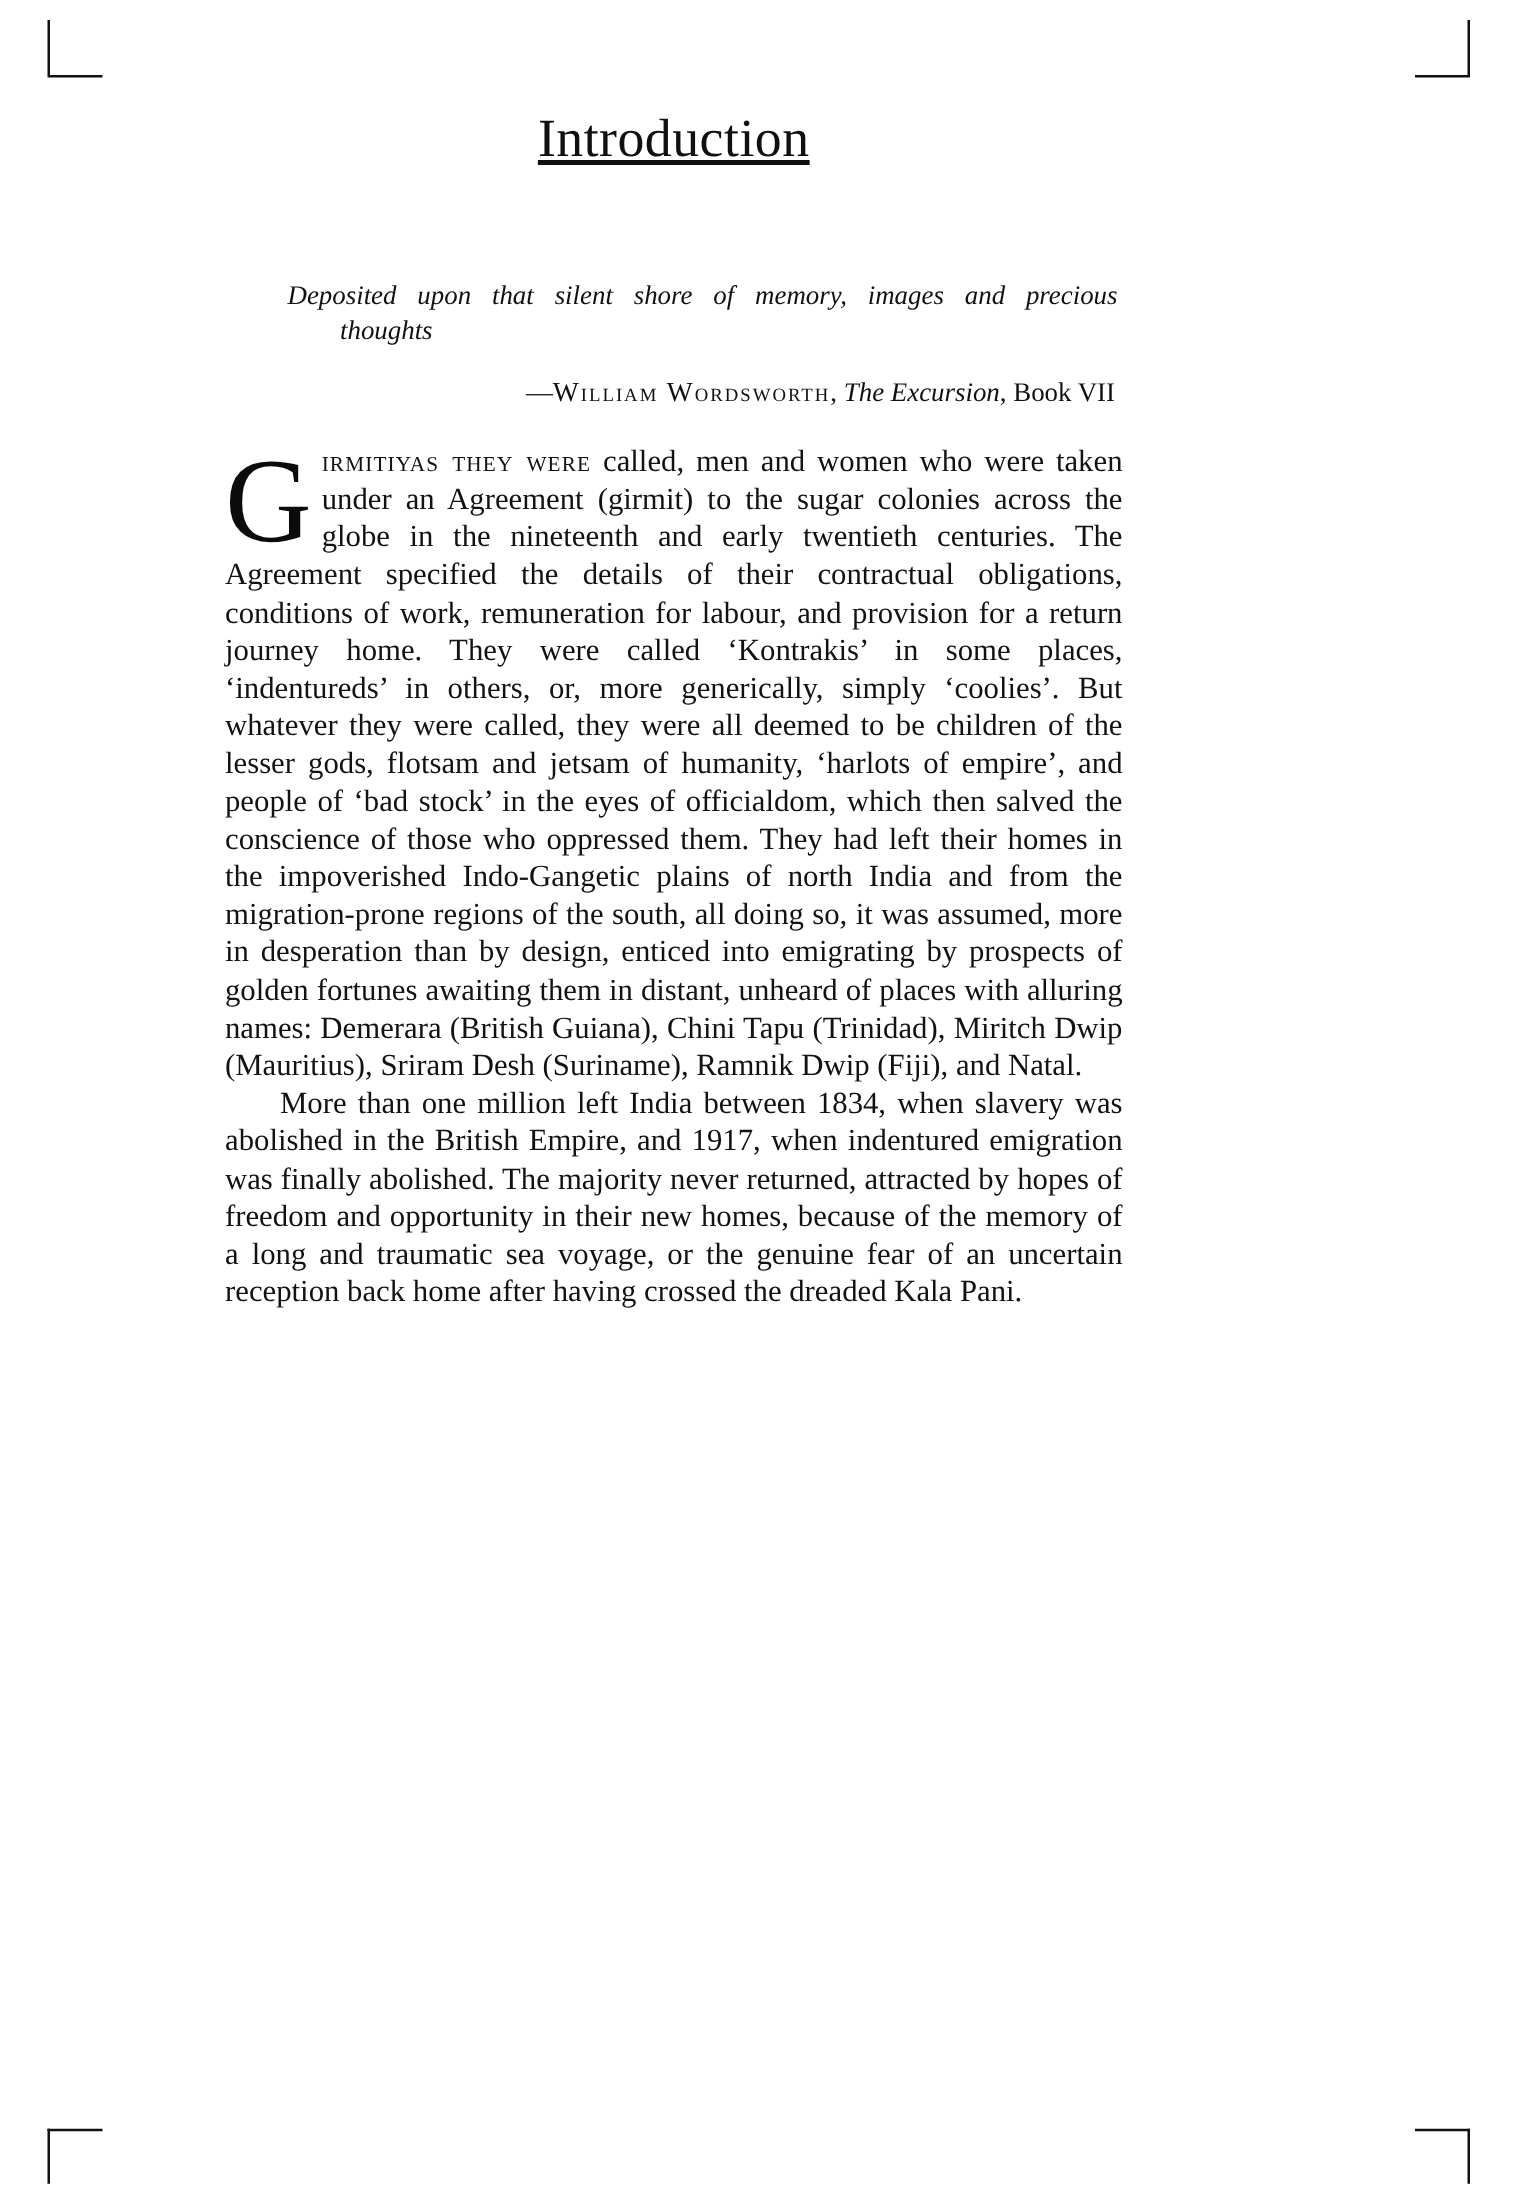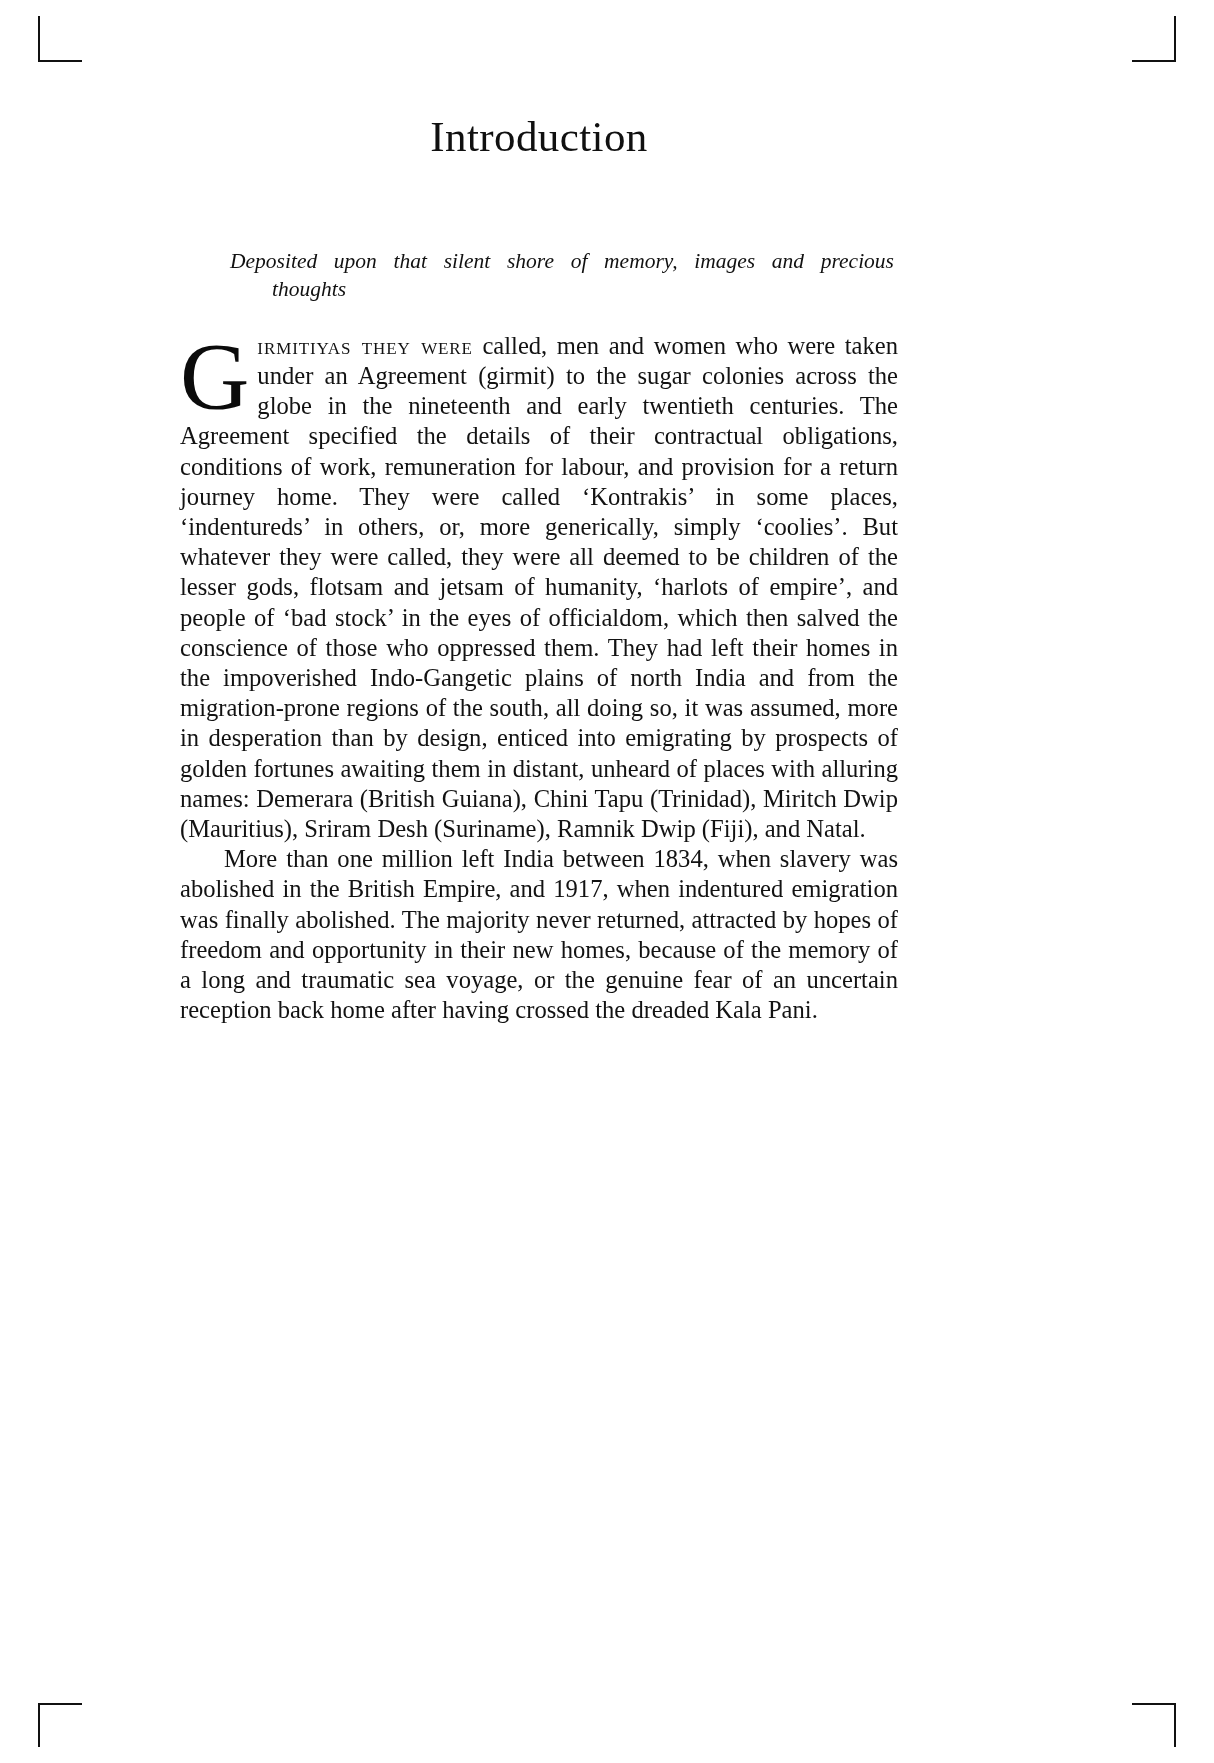--- a/index.html
+++ b/index.html
@@ -55,23 +55,24 @@
     width: 718px;
   }
 
   
   .chapter-title {
     text-align: center;
     font-size: 43px;
     font-weight: 400;
     letter-spacing: 0.4px;
     margin: 0;
-    padding-top: 112px;
+    padding-top: 87px;
     font-family: "Liberation Serif", "DejaVu Serif", serif;
     color: #101010;
+    text-decoration: underline;
   }
 
   
   .epigraph {
     margin: 0;
     padding: 0;
     padding-top: 86px;
     padding-left: 50px;
     padding-right: 4px;
   }
@@ -176,20 +177,23 @@
   </div>
 
   <div class="typeblock">
 
     <h1 class="chapter-title">Introduction</h1>
 
     <blockquote class="epigraph">
       <div class="epi-line justified">Deposited upon that silent shore of memory, images and precious</div>
       <div class="epi-line runover">thoughts</div>
 
+      <div class="attribution">
+        <span class="dash">—</span><span class="smallcaps">William Wordsworth</span><span>, </span><span class="work">The Excursion</span><span class="book">, Book VII</span>
+      </div>
     </blockquote>
 
     <div class="body-copy">
 
       <p class="para first">
         <span class="dropcap">G</span><span class="opening-smallcaps">irmitiyas they were</span><span> called, men and women who were taken under an Agreement (girmit) to the sugar colonies across the globe in the nineteenth and early twentieth centuries. The Agreement specified the details of their contractual obligations, conditions of work, remuneration for labour, and provision for a return journey home. They were called ‘Kontrakis’ in some places, ‘indentureds’ in others, or, more generically, simply ‘coolies’. But whatever they were called, they were all deemed to be children of the lesser gods, flotsam and jetsam of humanity, ‘harlots of empire’, and people of ‘bad stock’ in the eyes of officialdom, which then salved the conscience of those who oppressed them. They had left their homes in the impoverished Indo-Gangetic plains of north India and from the migration-prone regions of the south, all doing so, it was assumed, more in desperation than by design, enticed into emigrating by prospects of golden fortunes awaiting them in distant, unheard of places with alluring names: Demerara (British Guiana), Chini Tapu (Trinidad), Miritch Dwip (Mauritius), Sriram Desh (Suriname), Ramnik Dwip (Fiji), and Natal.</span>
       </p>
 
       <p class="para indented">
         <span>More than one million left India between 1834, when slavery was abolished in the British Empire, and 1917, when indentured emigration was finally abolished. The majority never returned, attracted by hopes of freedom and opportunity in their new homes, because of the memory of a long and traumatic sea voyage, or the genuine fear of an uncertain reception back home after having crossed the dreaded Kala Pani.</span>

